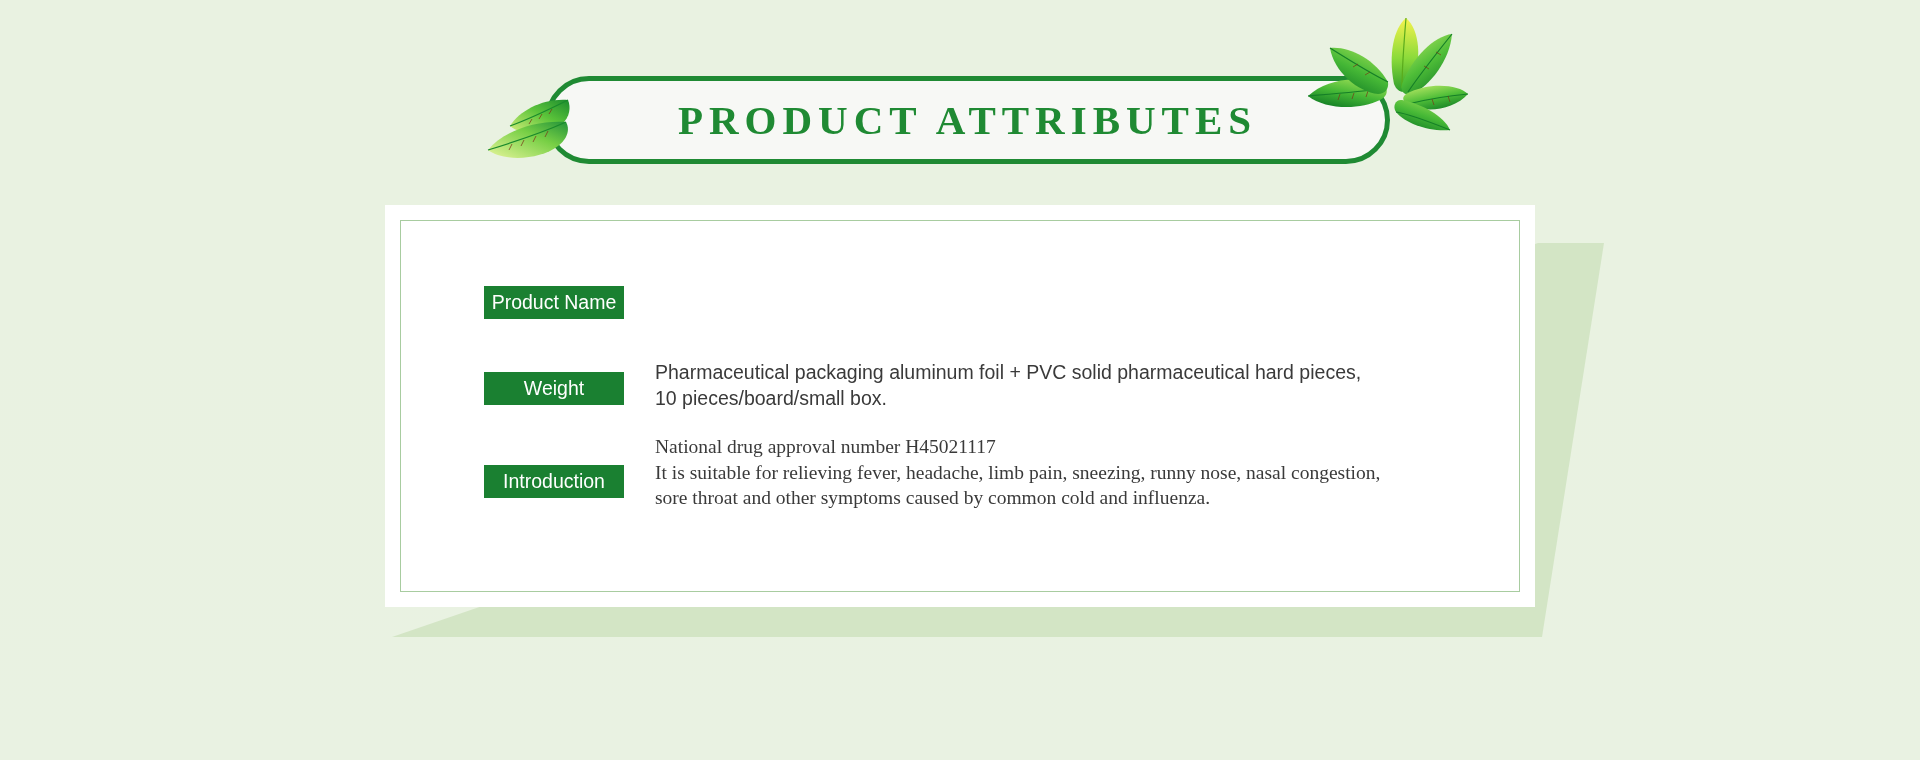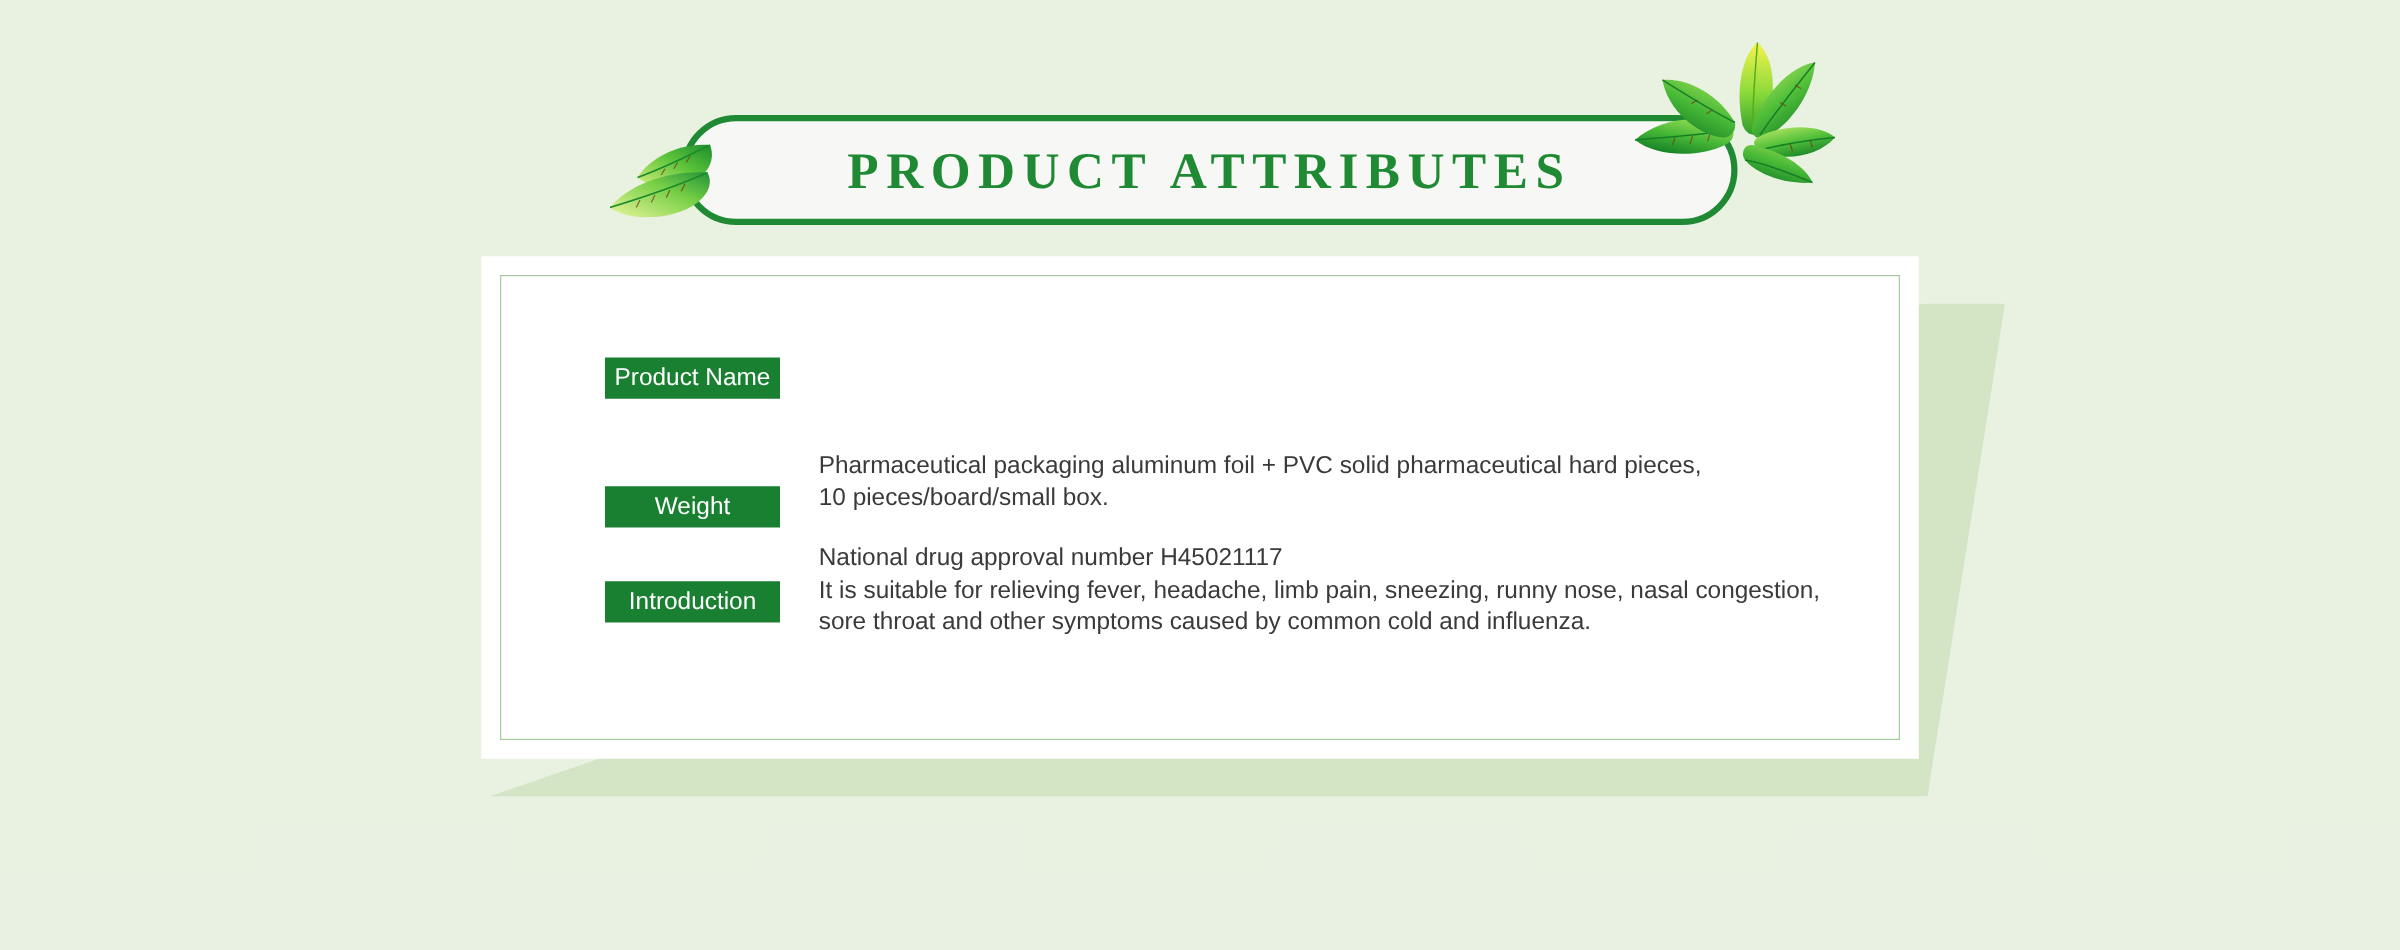--- a/index.html
+++ b/index.html
@@ -20,21 +20,21 @@
     position: absolute;
     inset: 0;
     background: linear-gradient(180deg, #e9f2e1 0%, #e9f2e1 40%, #e9f2e2 100%);
     z-index: 0;
   }
 
   
   .banner-wrap {
     position: absolute;
     left: 0;
-    top: 16px;
+    top: 0;
     width: 1920px;
     height: 200px;
     z-index: 5;
   }
   .banner-pill {
     position: absolute;
     left: 545px;
     top: 76px;
     width: 845px;
     height: 88px;
@@ -136,34 +136,34 @@
     background: #1a8031;
     color: #ffffff;
     font-size: 19.5px;
     display: flex;
     align-items: center;
     justify-content: center;
     flex: 0 0 auto;
     box-sizing: border-box;
   }
   .r0 .attr-label { margin-top: 0px; }
-  .r1 .attr-label { margin-top: 30px; }
+  .r1 .attr-label { margin-top: 13px; }
   .r2 .attr-label { margin-top: 32px; }
 
   .attr-value {
     margin-left: 31px;
     font-size: 19.5px;
     line-height: 25.5px;
     color: #3a3a3a;
     white-space: pre-line;
     padding-top: 2px;
   }
   .r0 .attr-value { padding-top: 5px; }
   .r1 .attr-value { padding-top: 1px; }
-  .r2 .attr-value { padding-top: 1px; }
+  .r2 .attr-value { padding-top: 1px; font-family: Liberation Serif, serif; }
 </style>
 </head>
 <body>
 
 <div class="bg"></div>
 
 <svg class="card-shadow" viewBox="0 0 1920 760" xmlns="http://www.w3.org/2000/svg">
   <polygon points="1538,243 1604,243 1542,637 392,637" fill="#d3e5c5"></polygon>
 </svg>
 

